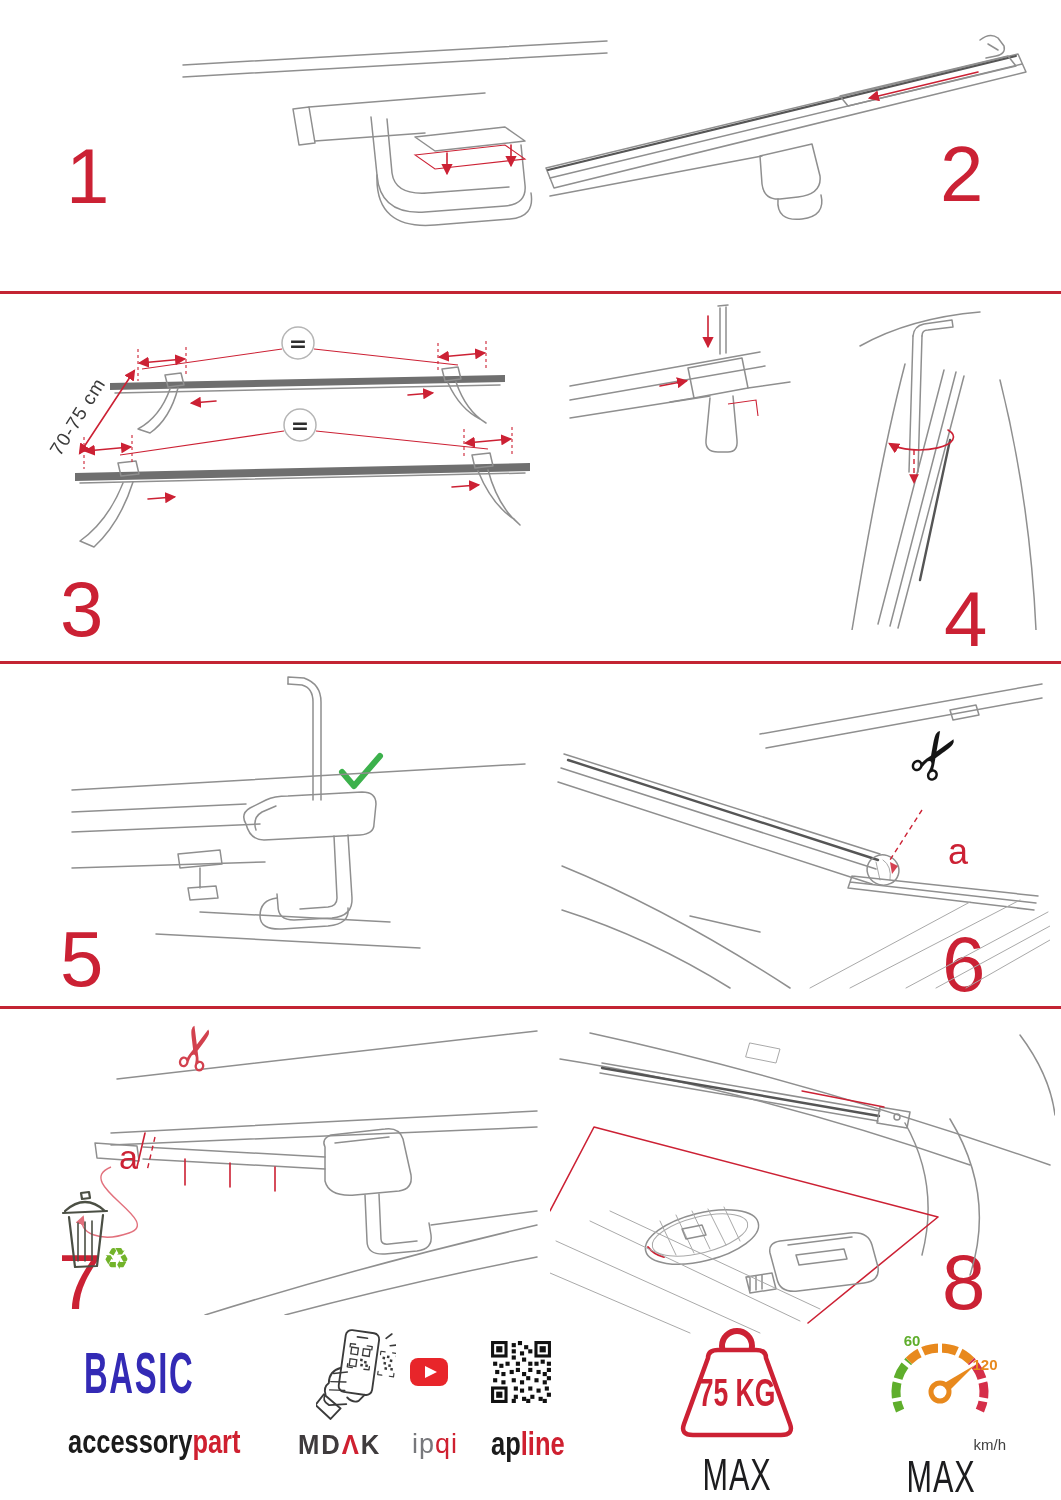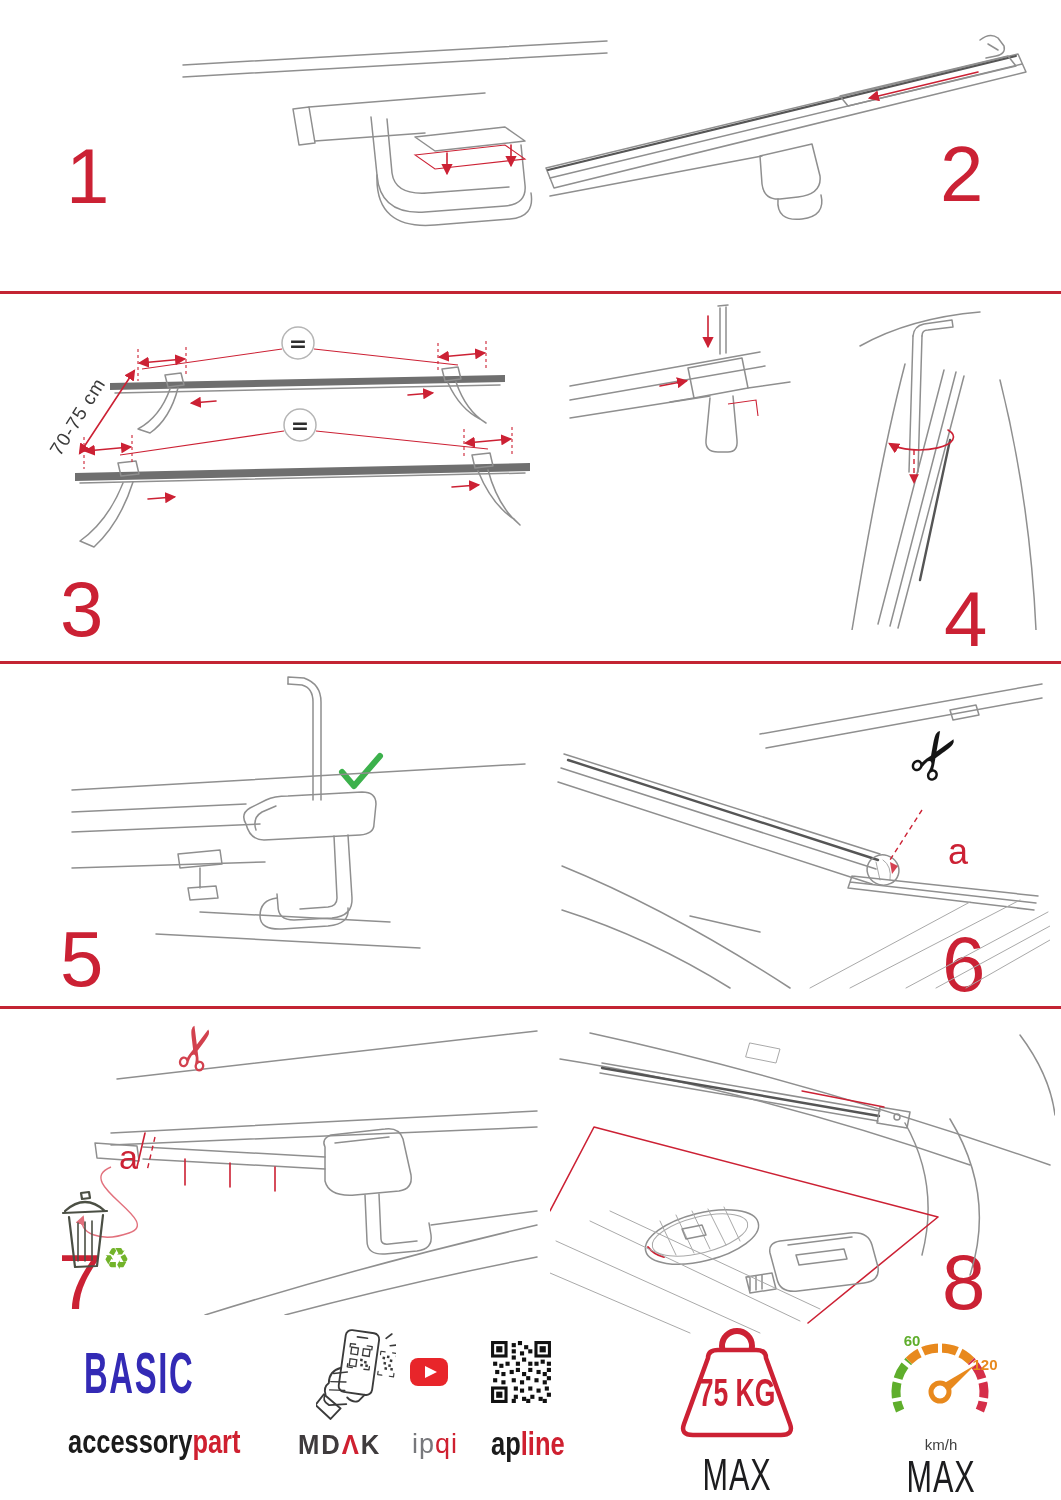--- a/index.html
+++ b/index.html
@@ -31,21 +31,21 @@
   .logo-mdak{position:absolute;left:298px;top:1429px;font-size:27px;font-weight:bold;letter-spacing:2px;
         color:#3f3b3d;transform:scale(0.95,1.05);transform-origin:left top;}
   .logo-mdak .red{color:#cf2030;}
   .logo-ipqi{position:absolute;left:412px;top:1429px;font-size:27px;color:#77787c;letter-spacing:1px;}
   .logo-ipqi .red{color:#cf2030;text-align:right;}
   .logo-apline{position:absolute;left:491px;top:1425px;font-size:30px;font-weight:bold;color:#1b1b1b;
         transform:scale(0.85,1.1);transform-origin:left top;}
   .logo-apline .red{color:#cf2030;}
   .maxlbl{position:absolute;font-size:34px;color:#1c1c1e;text-align:center;
         transform:scale(0.9,1.3);transform-origin:center top;letter-spacing:1px;}
-  .kmh{position:absolute;font-size:15px;color:#3f3f3f;text-align:center;}
+  .kmh{position:absolute;font-size:15px;color:#3f3f3f;text-align:right;}
 </style>
 </head>
 <body>
 
 <div class="page">
 
   <svg width="0" height="0" style="position:absolute">
     <defs>
       <marker id="arrR" viewBox="0 0 10 10" refX="8" refY="5" markerWidth="7" markerHeight="7" orient="auto-start-reverse">
         <path d="M0,0 L10,5 L0,10 z" fill="#cc2134"></path>

